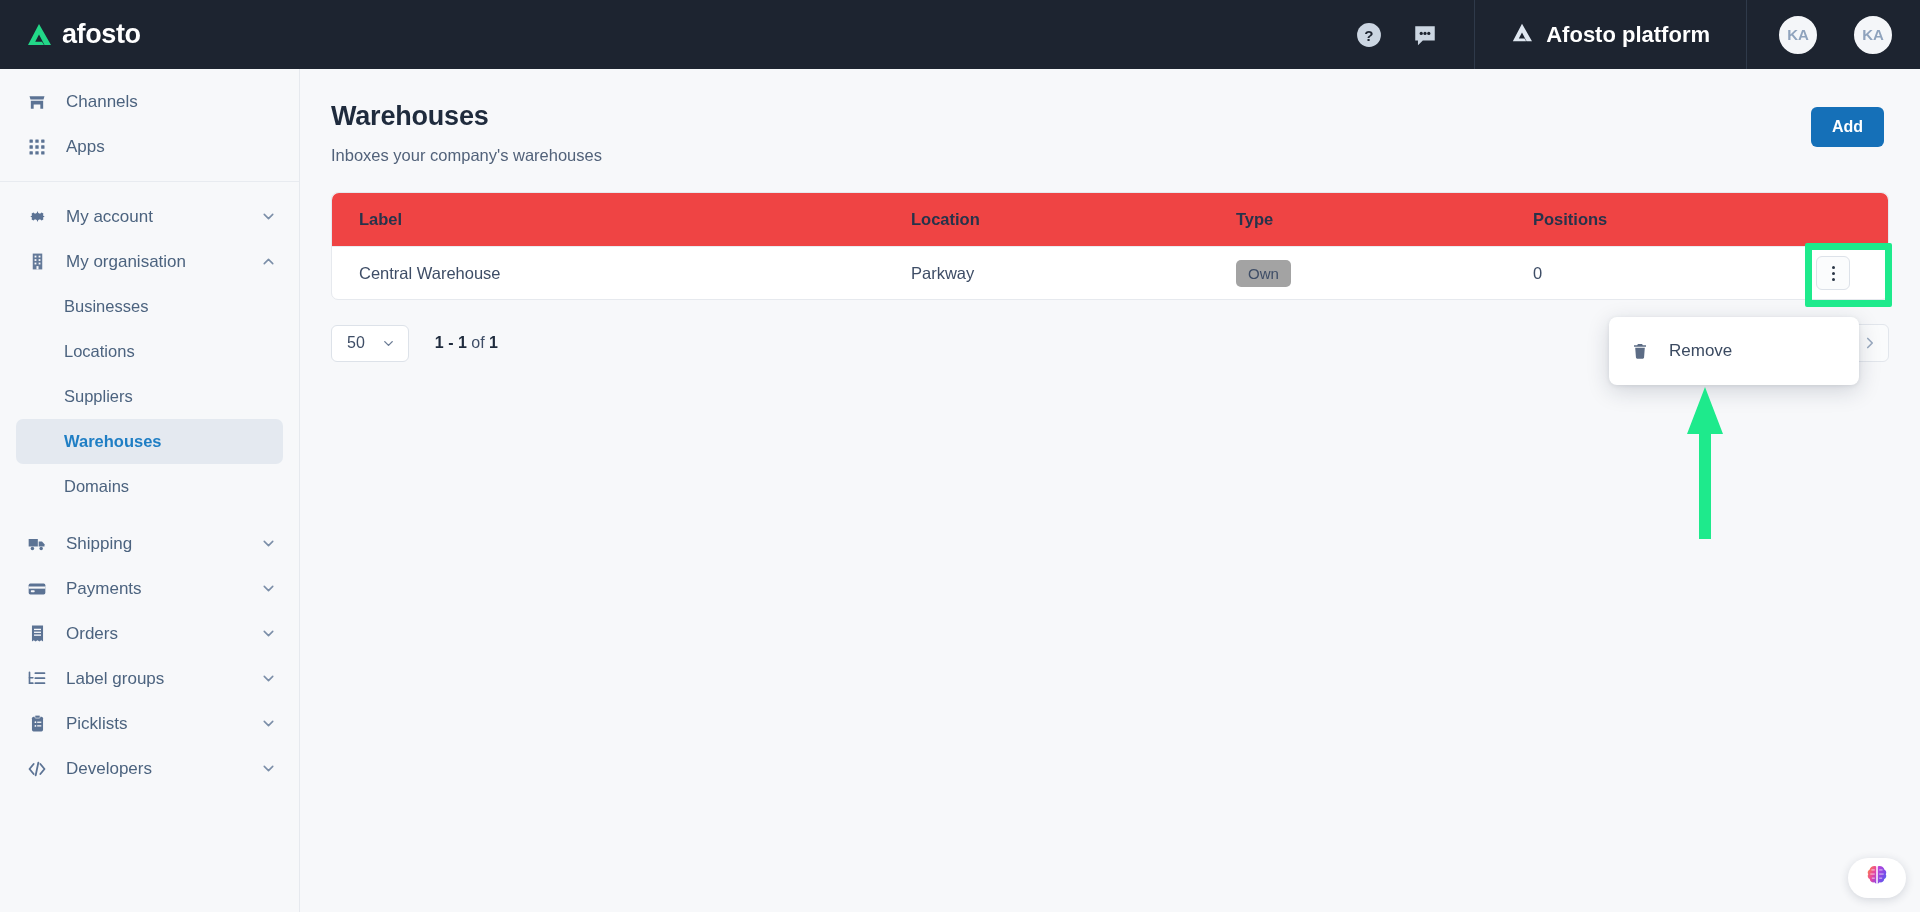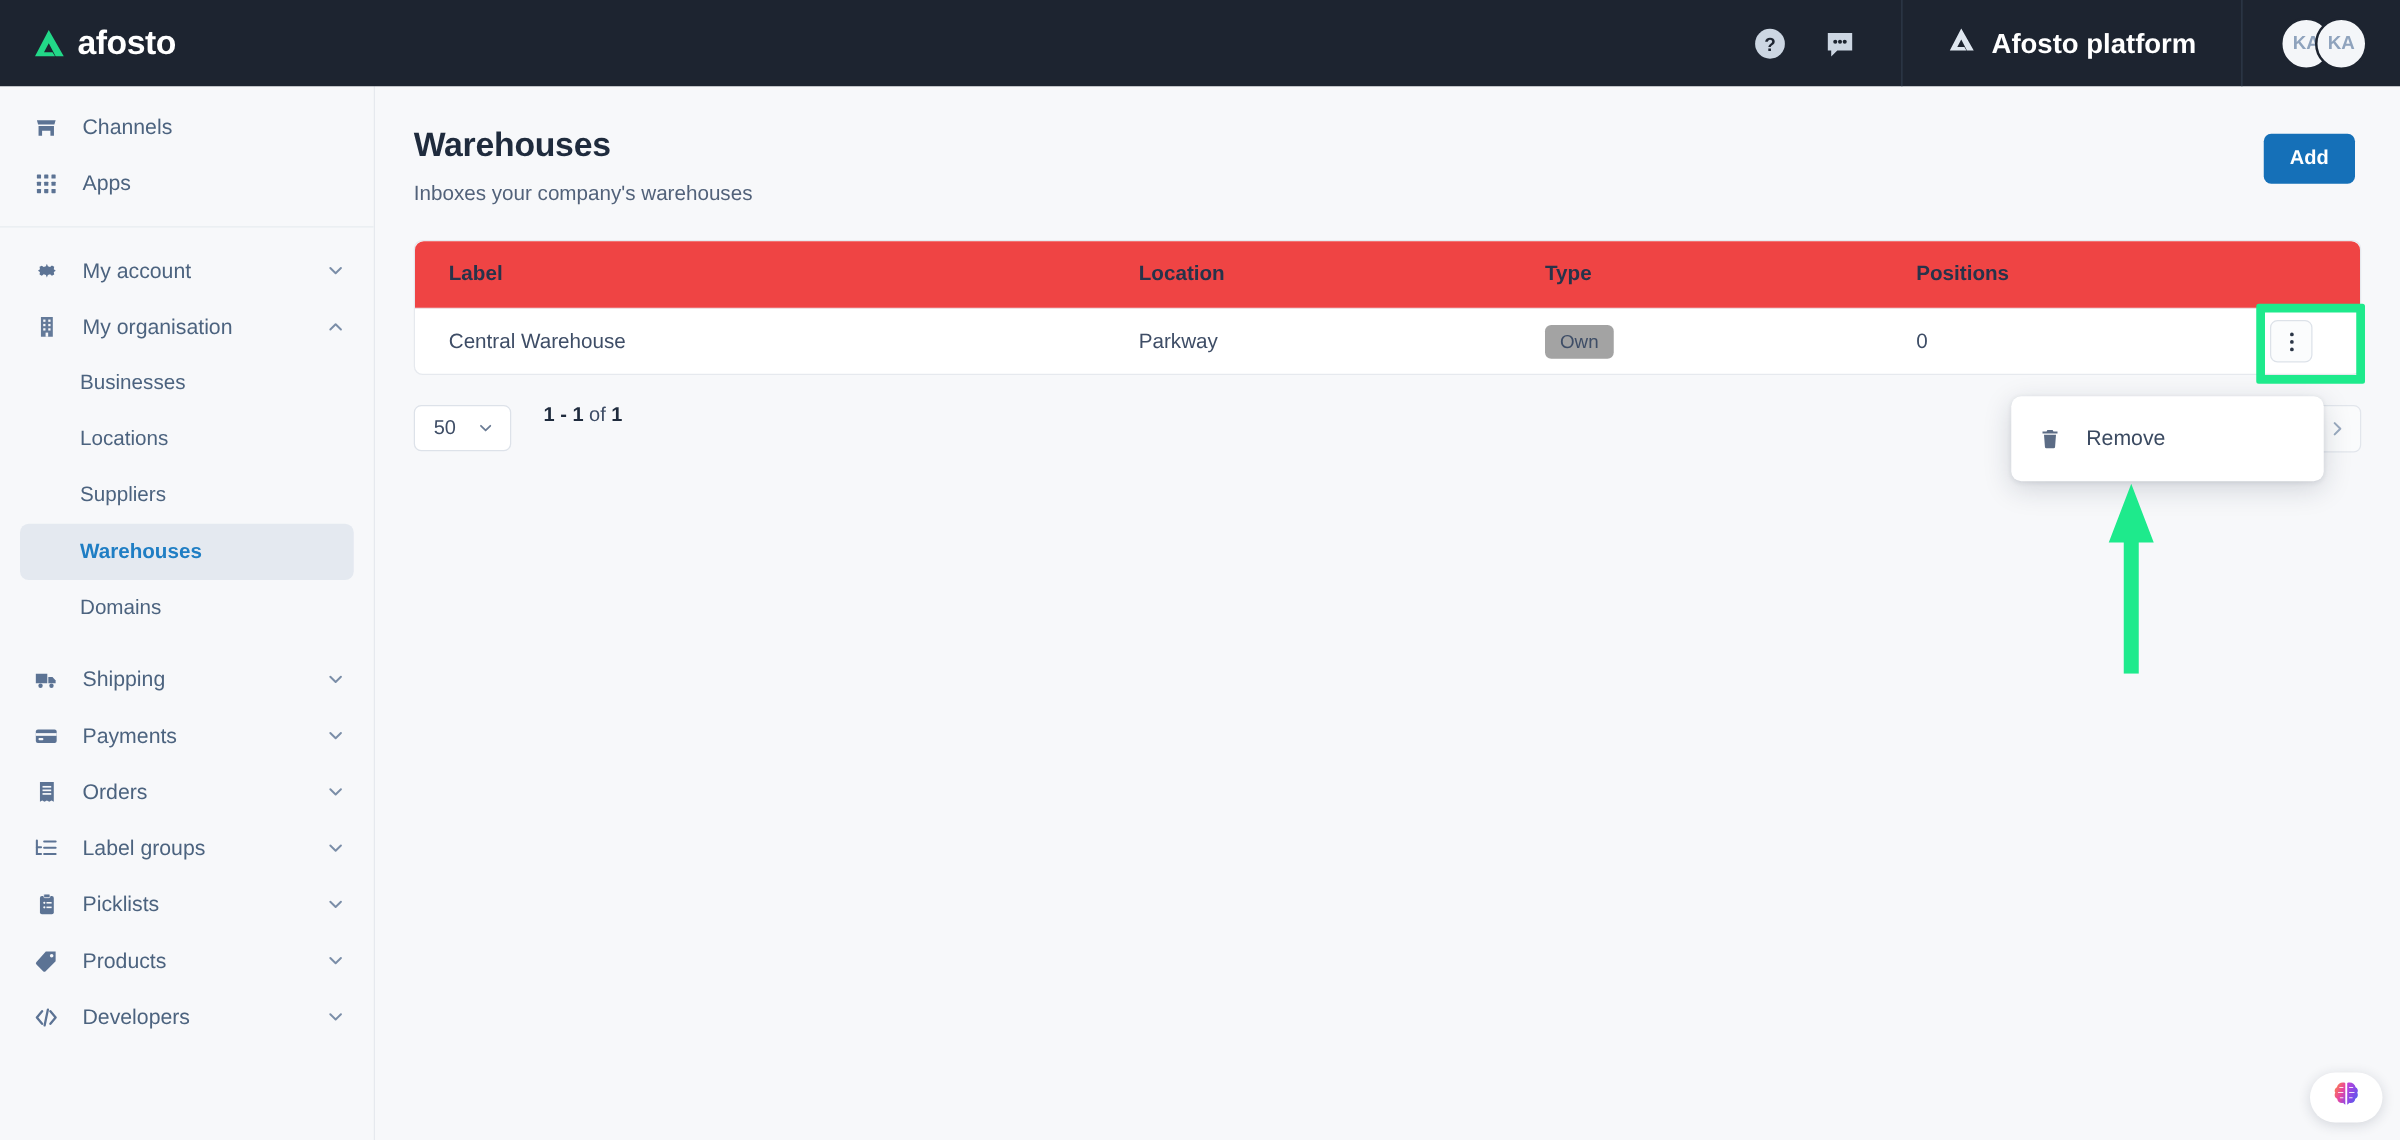--- a/index.html
+++ b/index.html
@@ -39,21 +39,21 @@
     border-left: 1px solid #2f3a4a;
     border-right: 1px solid #2f3a4a;
     cursor: pointer;
   }
   .platform-label {
     color: #ffffff; font-size: 22px; font-weight: 700;
     white-space: nowrap;
   }
   .avatars {
     display: flex; align-items: center;
-    padding: 0 26px 0 30px; position: relative;
+    padding: 0 26px 0 30px; position: relative; gap: 47px;
   }
   .avatar {
     width: 42px; height: 42px; border-radius: 50%;
     background: #f4f6f9; color: #8fa3bd;
     font-size: 15px; font-weight: 700;
     display: flex; align-items: center; justify-content: center;
     border: 2px solid #1d2430;
   }
   .avatar + .avatar { margin-left: -14px; }
 
@@ -205,21 +205,21 @@
     font-size: 17px; color: #3b4a61;
     cursor: pointer;
   }
   .menu-item .m-ico {
     width: 20px; margin-right: 18px;
     display: flex; align-items: center; color: #5c6c85;
   }
 
   
   .pager {
-    display: flex; 
+    display: flex; align-items: center;
     margin: 24px 31px 0 31px;
     position: relative;
   }
   .per-page {
     display: flex; align-items: center; gap: 16px;
     border: 1px solid #dde2e9; border-radius: 6px;
     background: #fff; height: 37px; padding: 0 12px 0 15px;
     font-size: 16px; color: #3e4d66; cursor: pointer;
   }
   .range-text {
@@ -467,34 +467,20 @@
         </svg>
       </span>
       <span class="nav-label">Picklists</span>
       <span class="nav-caret">
         <svg width="17" height="17" viewBox="0 0 24 24" fill="none" stroke="currentColor" stroke-width="2.2" stroke-linecap="round" stroke-linejoin="round">
             <polyline points="6 9 12 15 18 9"></polyline>
           </svg>
       </span>
     </div>
 
-    <div class="nav-item">
-      <span class="nav-ico">
-        <svg width="20" height="20" viewBox="0 0 24 24" fill="currentColor">
-          <path d="M11.6 2.6H21v9.4l-9.6 9.6a1.7 1.7 0 01-2.4 0L2.6 15.2a1.7 1.7 0 010-2.4z"></path>
-          <circle cx="17.2" cy="6.8" r="1.7" fill="#f7f8fa"></circle>
-        </svg>
-      </span>
-      <span class="nav-label">Products</span>
-      <span class="nav-caret">
-        <svg width="17" height="17" viewBox="0 0 24 24" fill="none" stroke="currentColor" stroke-width="2.2" stroke-linecap="round" stroke-linejoin="round">
-            <polyline points="6 9 12 15 18 9"></polyline>
-          </svg>
-      </span>
-    </div>
 
     <div class="nav-item">
       <span class="nav-ico">
         <svg width="20" height="20" viewBox="0 0 24 24" fill="none" stroke="currentColor" stroke-width="2.2" stroke-linecap="round" stroke-linejoin="round">
           <polyline points="8 6 3 12 8 18"></polyline>
             <polyline points="16 6 21 12 16 18"></polyline>
             <line x1="13.6" y1="4.4" x2="10.4" y2="19.6"></line>
         </svg>
       </span>
       <span class="nav-label">Developers</span>

